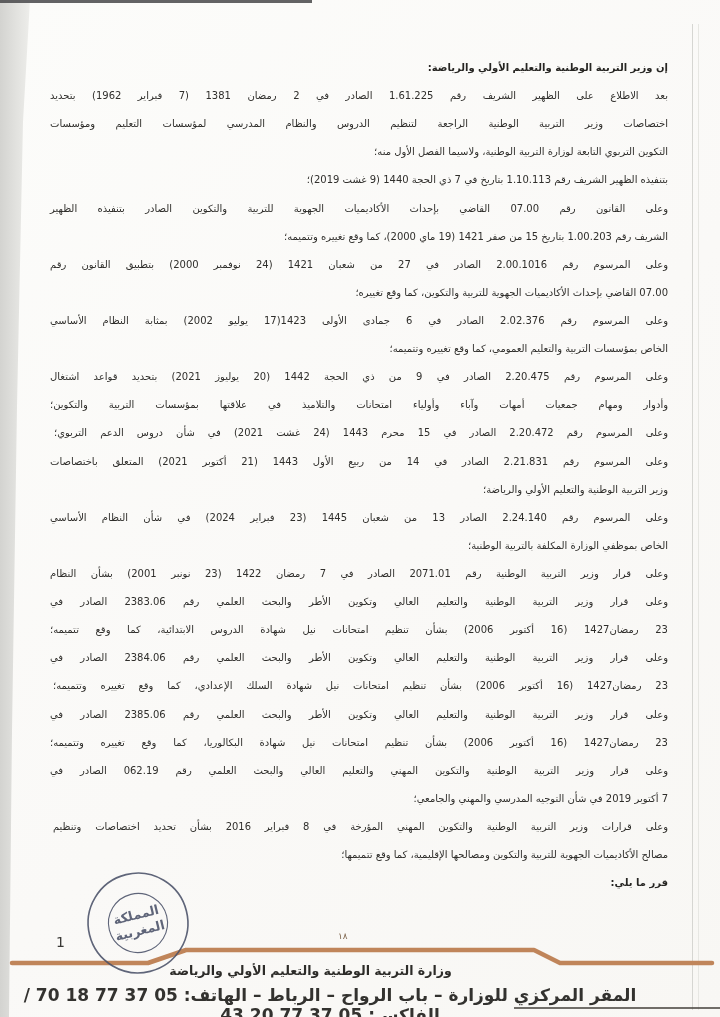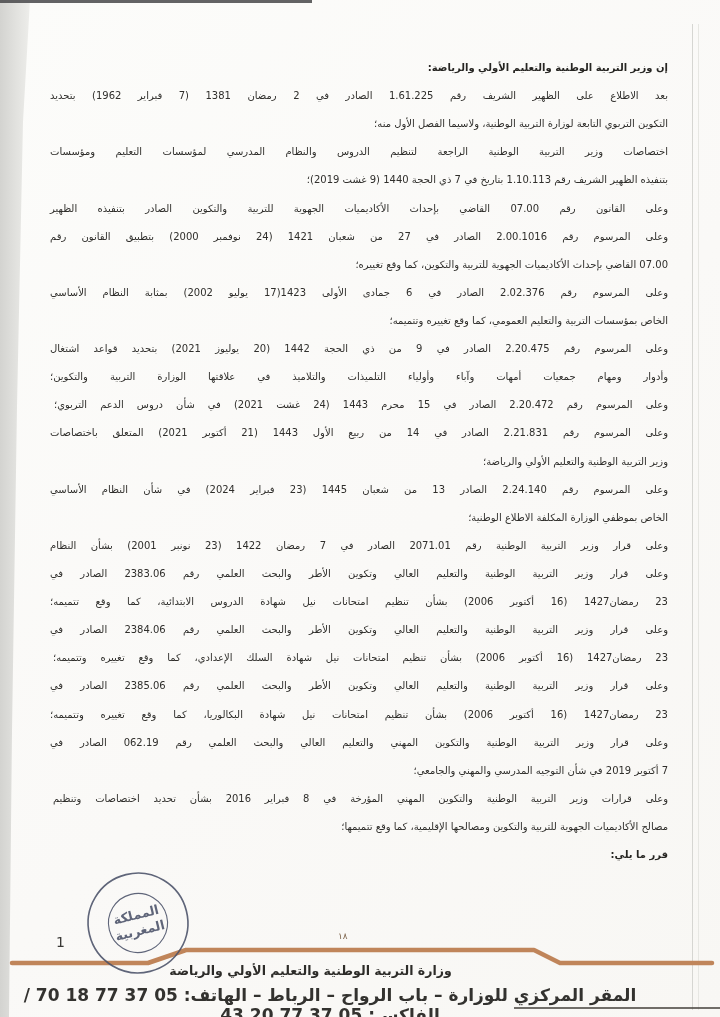--- a/index.html
+++ b/index.html
@@ -75,35 +75,36 @@
 
   <div class="edge-left"></div>
   <div class="edge-top-line"></div>
   <div class="fold-line"></div>
   <div class="fold-line2"></div>
   <div class="edge-bottom-line"></div>
 
   <div class="doc-body">
     <div class="line end bold">إن وزير التربية الوطنية والتعليم الأولي والرياضة:</div>
     <div class="line fill">بعد الاطلاع على الظهير الشريف رقم 1.61.225 الصادر في 2 رمضان 1381 (7 فبراير 1962) بتحديد</div>
+    <div class="line fill">اختصاصات وزير التربية الوطنية الراجعة لتنظيم الدروس والنظام المدرسي لمؤسسات التعليم ومؤسسات</div>
     <div class="line end">التكوين التربوي التابعة لوزارة التربية الوطنية، ولاسيما الفصل الأول منه؛</div>
-    <div class="line fill">اختصاصات وزير التربية الوطنية الراجعة لتنظيم الدروس والنظام المدرسي لمؤسسات التعليم ومؤسسات</div>
     <div class="line end">بتنفيذه الظهير الشريف رقم 1.10.113 بتاريخ في 7 ذي الحجة 1440 (9 غشت 2019)؛</div>
     <div class="line fill">وعلى القانون رقم 07.00 القاضي بإحداث الأكاديميات الجهوية للتربية والتكوين الصادر بتنفيذه الظهير</div>
+    <div class="line end">الشريف رقم 1.00.203 بتاريخ 15 من صفر 1421 (19 ماي 2000)، كما وقع تغييره وتتميمه؛</div>
     <div class="line fill">وعلى المرسوم رقم 2.00.1016 الصادر في 27 من شعبان 1421 (24 نوفمبر 2000) بتطبيق القانون رقم</div>
     <div class="line end">07.00 القاضي بإحداث الأكاديميات الجهوية للتربية والتكوين، كما وقع تغييره؛</div>
     <div class="line fill">وعلى المرسوم رقم 2.02.376 الصادر في 6 جمادى الأولى 1423(17 يوليو 2002) بمثابة النظام الأساسي</div>
     <div class="line end">الخاص بمؤسسات التربية والتعليم العمومي، كما وقع تغييره وتتميمه؛</div>
     <div class="line fill">وعلى المرسوم رقم 2.20.475 الصادر في 9 من ذي الحجة 1442 (20 يوليوز 2021) بتحديد قواعد اشتغال</div>
-    <div class="line fill">وأدوار ومهام جمعيات أمهات وآباء وأولياء التلميذات والتلاميذ في علاقتها الوزارة التربية والتكوين؛</div>
+    <div class="line fill">وأدوار ومهام جمعيات أمهات وآباء وأولياء امتحانات والتلاميذ في علاقتها بمؤسسات التربية والتكوين؛</div>
     <div class="line fill" style="white-space: nowrap; transform-origin: right center; transform: scaleX(0.993569);">وعلى المرسوم رقم 2.20.472 الصادر في 15 محرم 1443 (24 غشت 2021) في شأن دروس الدعم التربوي؛</div>
     <div class="line fill">وعلى المرسوم رقم 2.21.831 الصادر في 14 من ربيع الأول 1443 (21 أكتوبر 2021) المتعلق باختصاصات</div>
     <div class="line end">وزير التربية الوطنية والتعليم الأولي والرياضة؛</div>
     <div class="line fill">وعلى المرسوم رقم 2.24.140 الصادر 13 من شعبان 1445 (23 فبراير 2024) في شأن النظام الأساسي</div>
-    <div class="line end">الخاص بموظفي الوزارة المكلفة الاطلاع الوطنية؛</div>
+    <div class="line end">الخاص بموظفي الوزارة المكلفة بالتربية الوطنية؛</div>
     <div class="line fill">وعلى قرار وزير التربية الوطنية رقم 2071.01 الصادر في 7 رمضان 1422 (23 نونبر 2001) بشأن النظام</div>
     <div class="line fill">وعلى قرار وزير التربية الوطنية والتعليم العالي وتكوين الأطر والبحث العلمي رقم 2383.06 الصادر في</div>
     <div class="line fill">23 رمضان1427 (16 أكتوبر 2006) بشأن تنظيم امتحانات نيل شهادة الدروس الابتدائية، كما وقع تتميمه؛</div>
     <div class="line fill">وعلى قرار وزير التربية الوطنية والتعليم العالي وتكوين الأطر والبحث العلمي رقم 2384.06 الصادر في</div>
     <div class="line fill" style="white-space: nowrap; transform-origin: right center; transform: scaleX(0.995169);">23 رمضان1427 (16 أكتوبر 2006) بشأن تنظيم امتحانات نيل شهادة السلك الإعدادي، كما وقع تغييره وتتميمه؛</div>
     <div class="line fill">وعلى قرار وزير التربية الوطنية والتعليم العالي وتكوين الأطر والبحث العلمي رقم 2385.06 الصادر في</div>
     <div class="line fill">23 رمضان1427 (16 أكتوبر 2006) بشأن تنظيم امتحانات نيل شهادة البكالوريا، كما وقع تغييره وتتميمه؛</div>
     <div class="line fill">وعلى قرار وزير التربية الوطنية والتكوين المهني والتعليم العالي والبحث العلمي رقم 062.19 الصادر في</div>
     <div class="line end">7 أكتوبر 2019 في شأن التوجيه المدرسي والمهني والجامعي؛</div>
     <div class="line fill" style="white-space: nowrap; transform-origin: right center; transform: scaleX(0.995169);">وعلى قرارات وزير التربية الوطنية والتكوين المهني المؤرخة في 8 فبراير 2016 بشأن تحديد اختصاصات وتنظيم</div>

